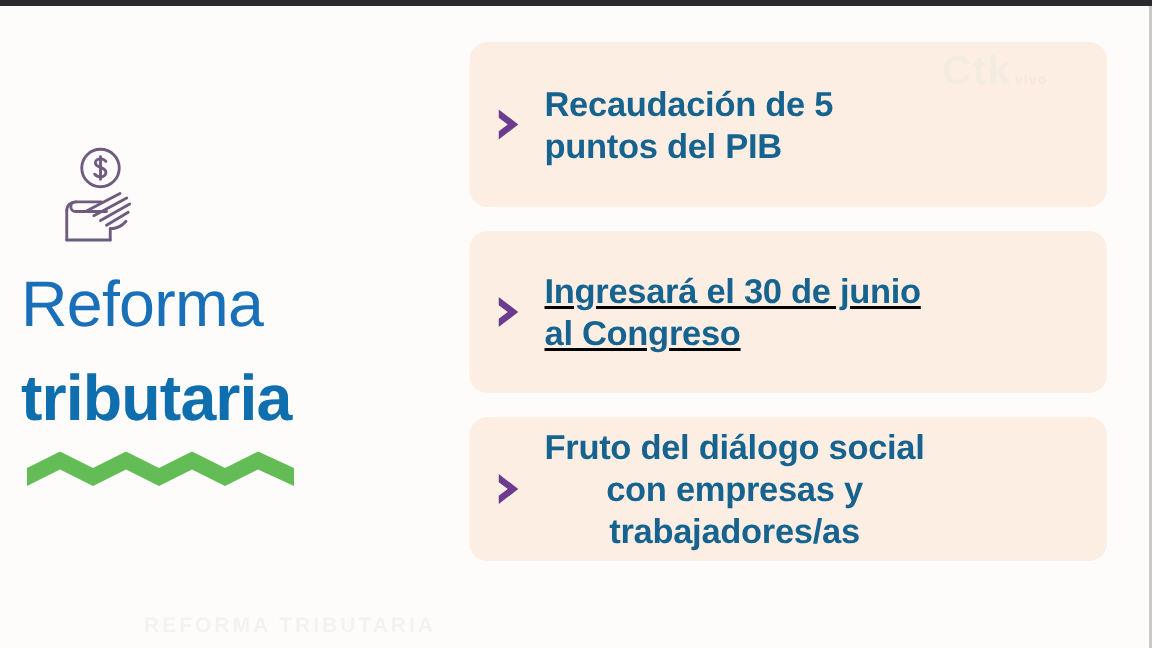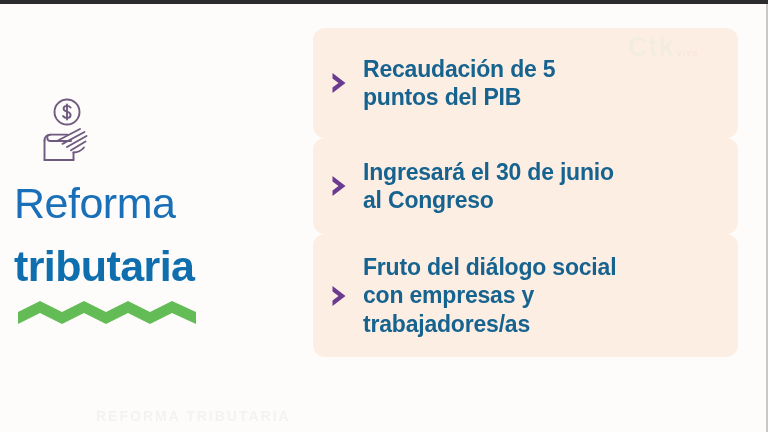--- a/index.html
+++ b/index.html
@@ -77,29 +77,29 @@
   .cards {
     position: absolute;
     left: 313px;
     top: 28px;
     width: 425px;
   }
   .card {
     position: relative;
     background: #fdeee4;
     border-radius: 12px;
-    margin-bottom: 0;
+    margin-bottom: 16px;
     display: flex;
     align-items: center;
     padding: 14px 18px 14px 16px;
     box-sizing: border-box;
   }
   .card-1 { height: 110px; }
-  .card-2 { height: 96px; }
-  .card-3 { height: 123px; }
+  .card-2 { height: 108px; text-decoration: underline; }
+  .card-3 { height: 96px; text-align: center; }
 
   .chev {
     flex: 0 0 auto;
     width: 22px;
     height: 26px;
     margin-right: 12px;
   }
   .card-text {
     font-size: 23px;
     font-weight: 700;

